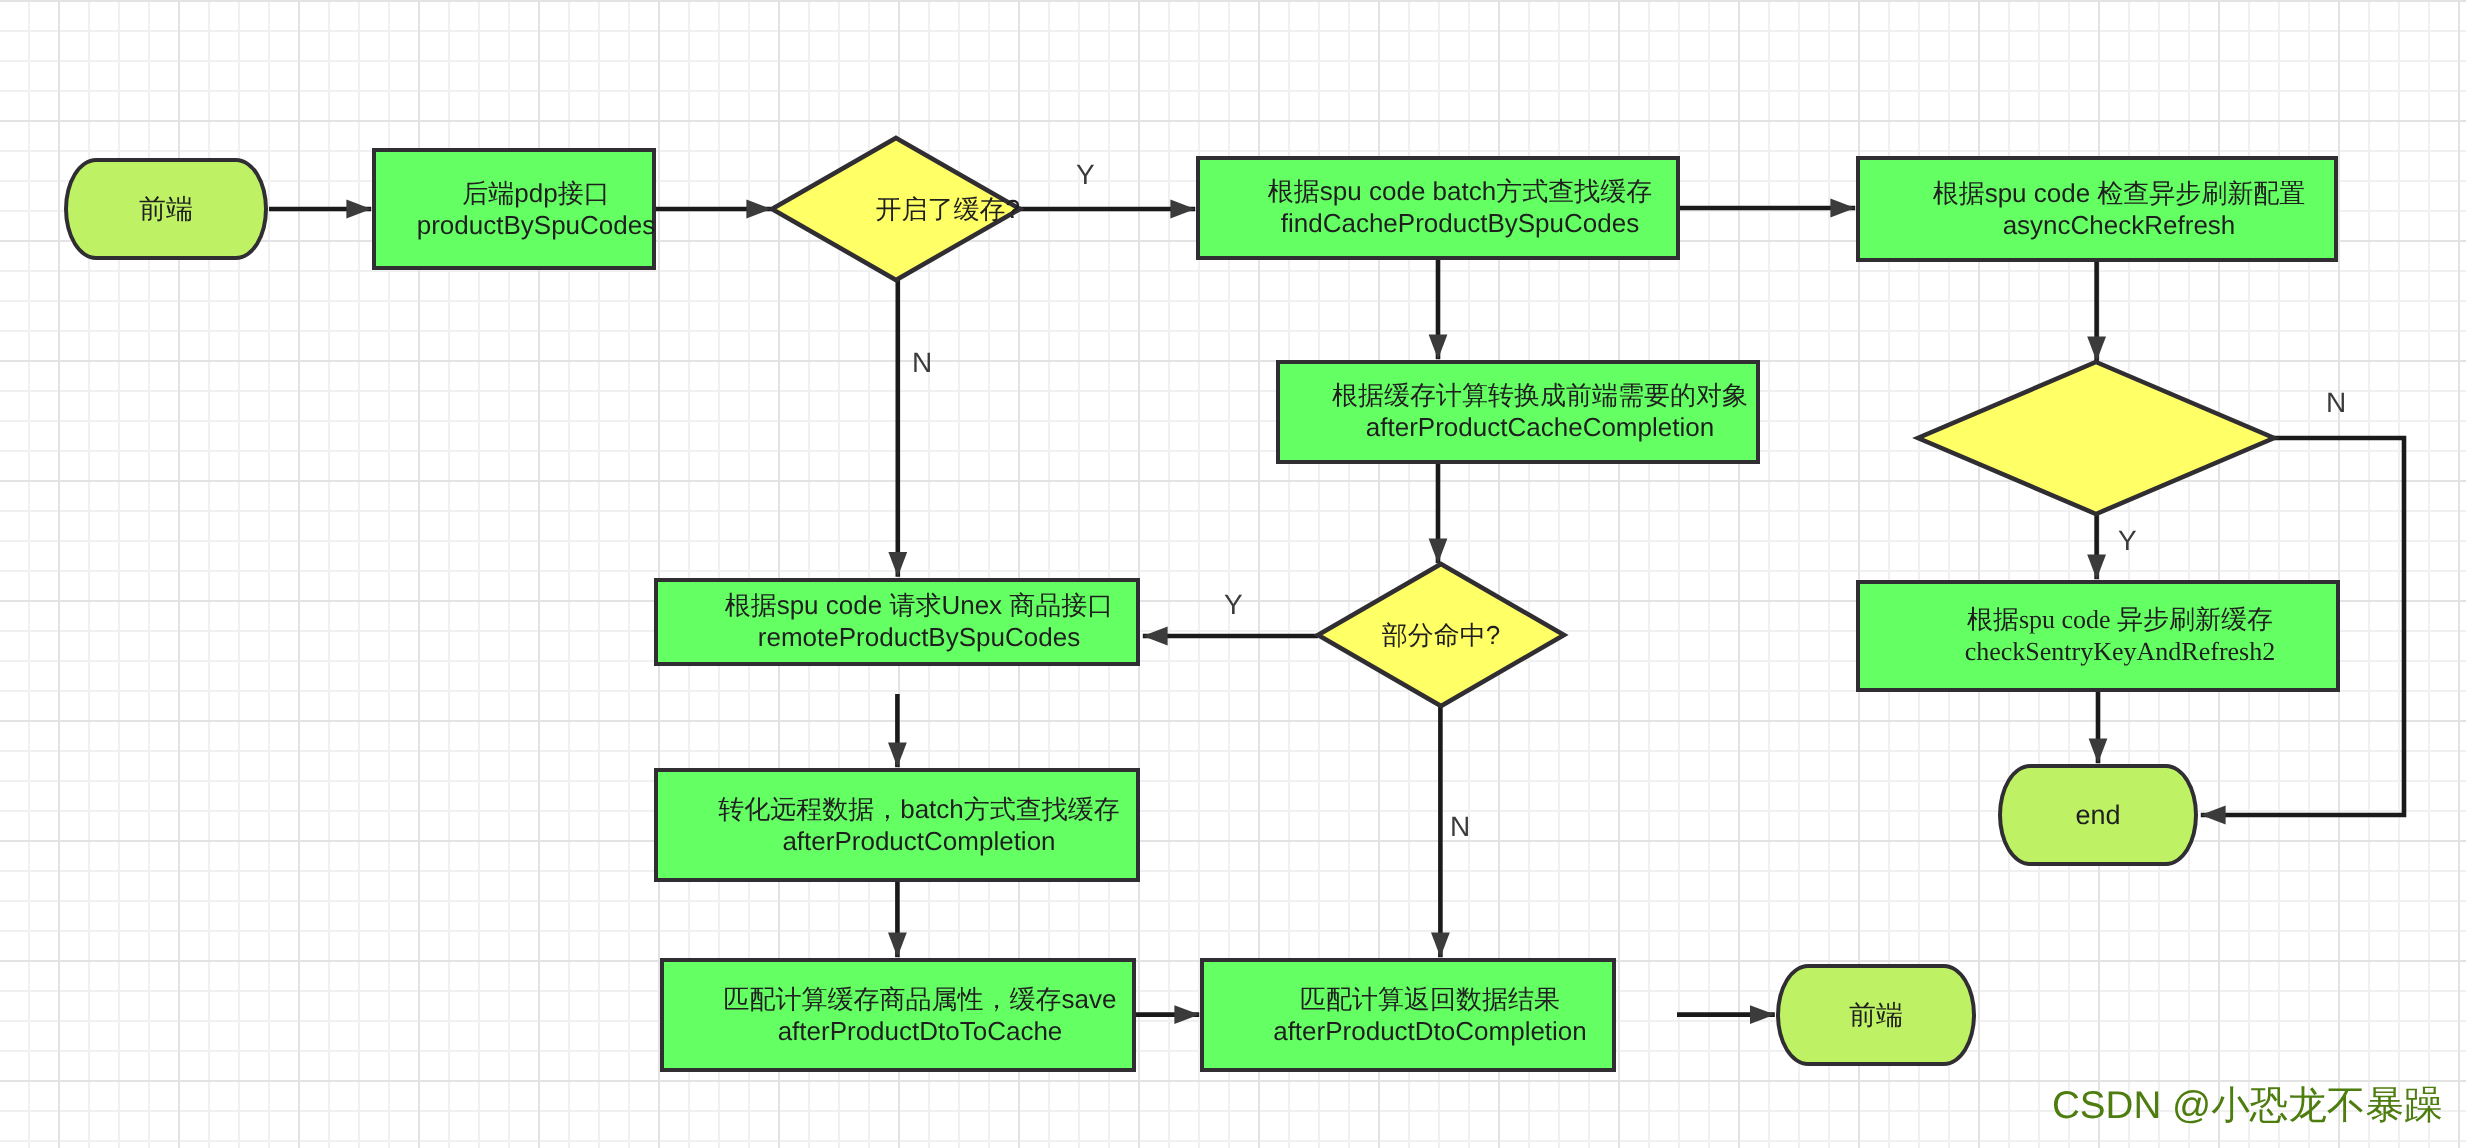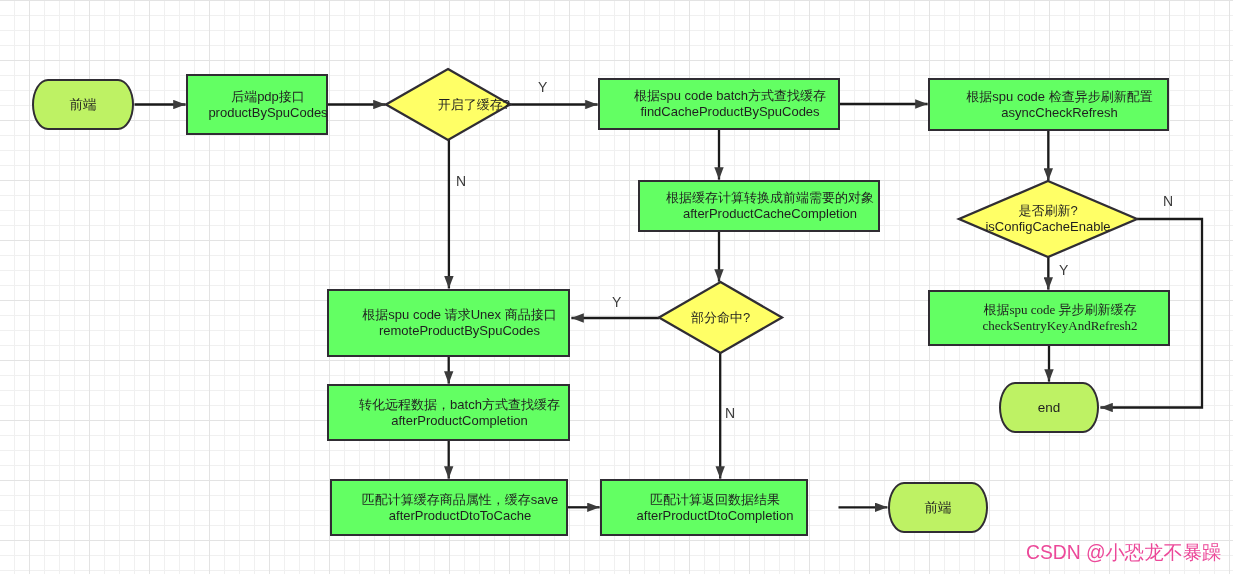--- a/index.html
+++ b/index.html
@@ -22,21 +22,21 @@
   svg#edges{position:absolute;left:0;top:0;width:1233px;height:574px;}
   .node{position:absolute;box-sizing:border-box;display:flex;align-items:center;
         justify-content:center;text-align:center;color:#1f1f1f;font-size:13px;}
   .proc{background:#63ff63;border:2.3px solid #302d33;padding-left:22px;}
   .term{background:#bef264;border:2.3px solid #302d33;border-radius:16px/25.5px;font-size:13.5px;}
   .diamond{background:transparent;}
   .diamond > svg{position:absolute;left:0;top:0;width:100%;height:100%;overflow:visible;}
   .diamond .lbl{position:relative;z-index:2;}
   .node .lbl{line-height:16px;white-space:pre;filter:opacity(1);}
   .edgelabel{position:absolute;color:#3b3b3b;font-size:14px;line-height:normal;filter:opacity(1);}
-  .watermark{position:absolute;color:#ec4899;white-space:nowrap;font-size:19.3px;filter:opacity(1);}
+  .watermark{position:absolute;color:#4d7c0f;white-space:nowrap;font-size:19.3px;filter:opacity(1);}
 </style>
 </head>
 <body>
 
 <div id="canvas">
   <div id="grid"></div>
 
   <svg id="edges" viewBox="0 0 1233 574">
     <defs>
       <marker id="ah" markerWidth="12.6" markerHeight="9.6" refX="12.4" refY="4.8" orient="auto" markerUnits="userSpaceOnUse">
@@ -87,37 +87,35 @@
 asyncCheckRefresh</span>
       </div>
       <div class="node proc" style="left: 598px; top: 180px; width: 242px; height: 52px; margin-left: 40px;">
         <span class="lbl">根据缓存计算转换成前端需要的对象
 afterProductCacheCompletion</span>
       </div>
       <div class="node diamond" style="left: 959px; top: 181px; width: 178px; height: 76px;">
         <svg viewBox="0 0 178 76">
           <polygon points="89,0 178,38 89,76 0,38" fill="#ffff66" stroke="#302d33" stroke-width="2.3" stroke-linejoin="miter"></polygon>
         </svg>
-        <span class="lbl">是否刷新?
-isConfigCacheEnable</span>
       </div>
       <div class="node proc" style="left: 928px; top: 290px; width: 242px; height: 56px; font-family: Liberation Serif, serif;">
         <span class="lbl">根据spu code 异步刷新缓存
 checkSentryKeyAndRefresh2</span>
       </div>
       <div class="node term" style="left: 999px; top: 382px; width: 100px; height: 51px;">
         <span class="lbl">end</span>
       </div>
       <div class="node diamond" style="left: 659px; top: 282px; width: 123px; height: 71px;">
         <svg viewBox="0 0 123 71">
           <polygon points="61.5,0 123,35.5 61.5,71 0,35.5" fill="#ffff66" stroke="#302d33" stroke-width="2.3" stroke-linejoin="miter"></polygon>
         </svg>
         <span class="lbl">部分命中?</span>
       </div>
-      <div class="node proc" style="left: 327px; top: 289px; width: 243px; height: 68px;">
+      <div class="node proc" style="left: 327px; top: 289px; width: 243px; height: 44px;">
         <span class="lbl">根据spu code 请求Unex 商品接口
 remoteProductBySpuCodes</span>
       </div>
       <div class="node proc" style="left: 327px; top: 384px; width: 243px; height: 57px;">
         <span class="lbl">转化远程数据，batch方式查找缓存
 afterProductCompletion</span>
       </div>
       <div class="node proc" style="left: 330px; top: 479px; width: 238px; height: 57px; text-align: center;">
         <span class="lbl">匹配计算缓存商品属性，缓存save
 afterProductDtoToCache</span>

